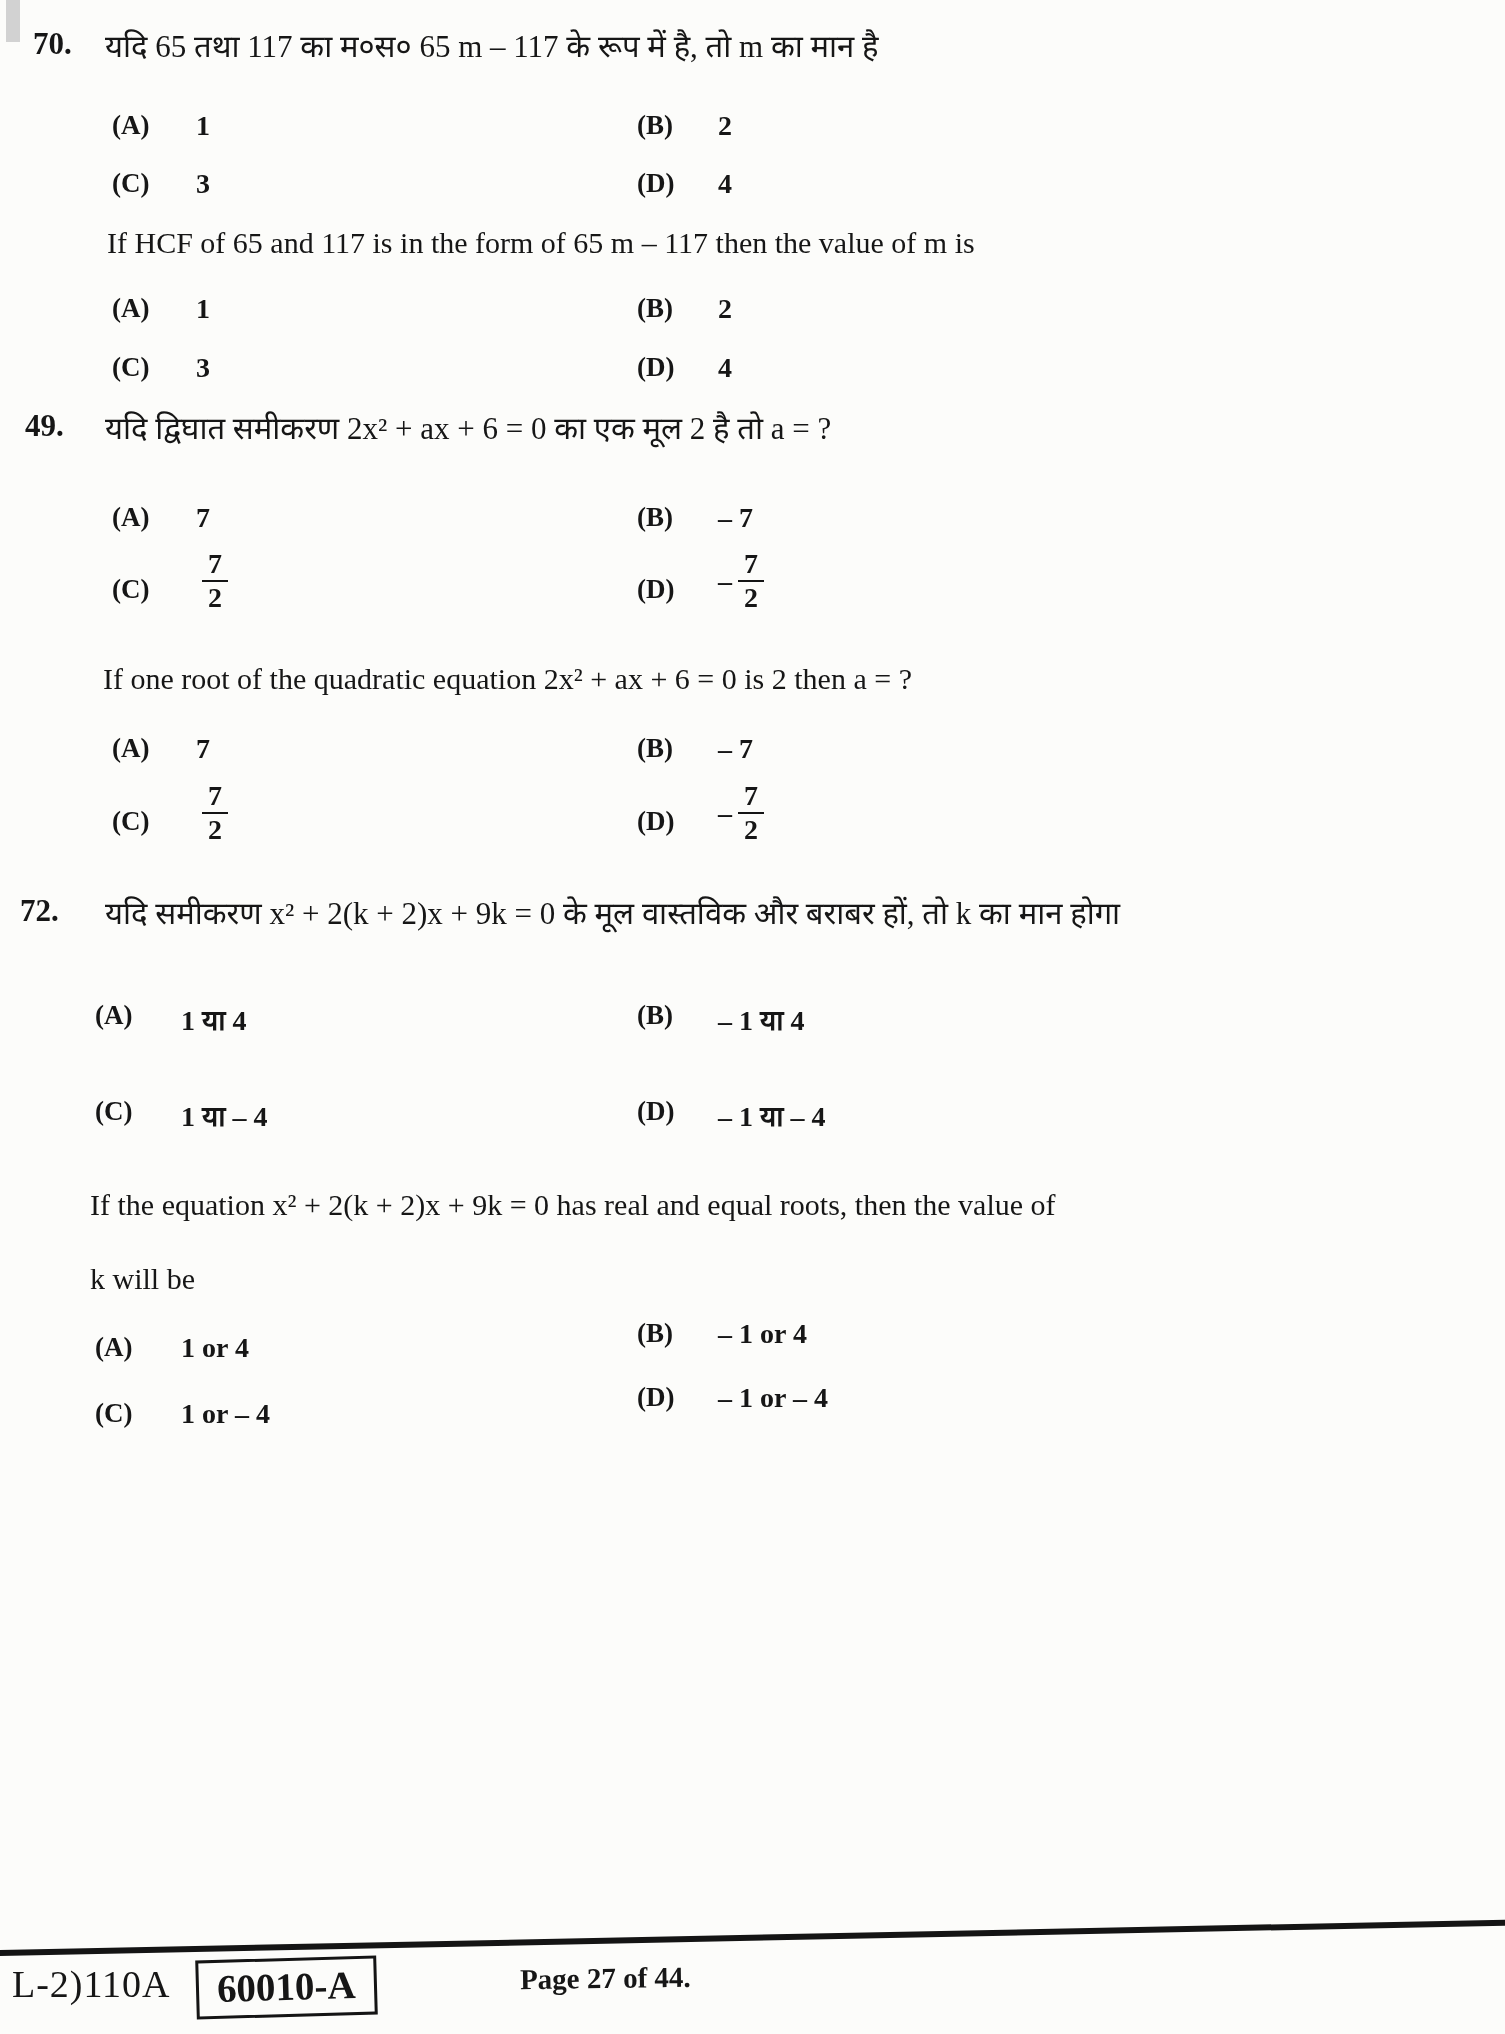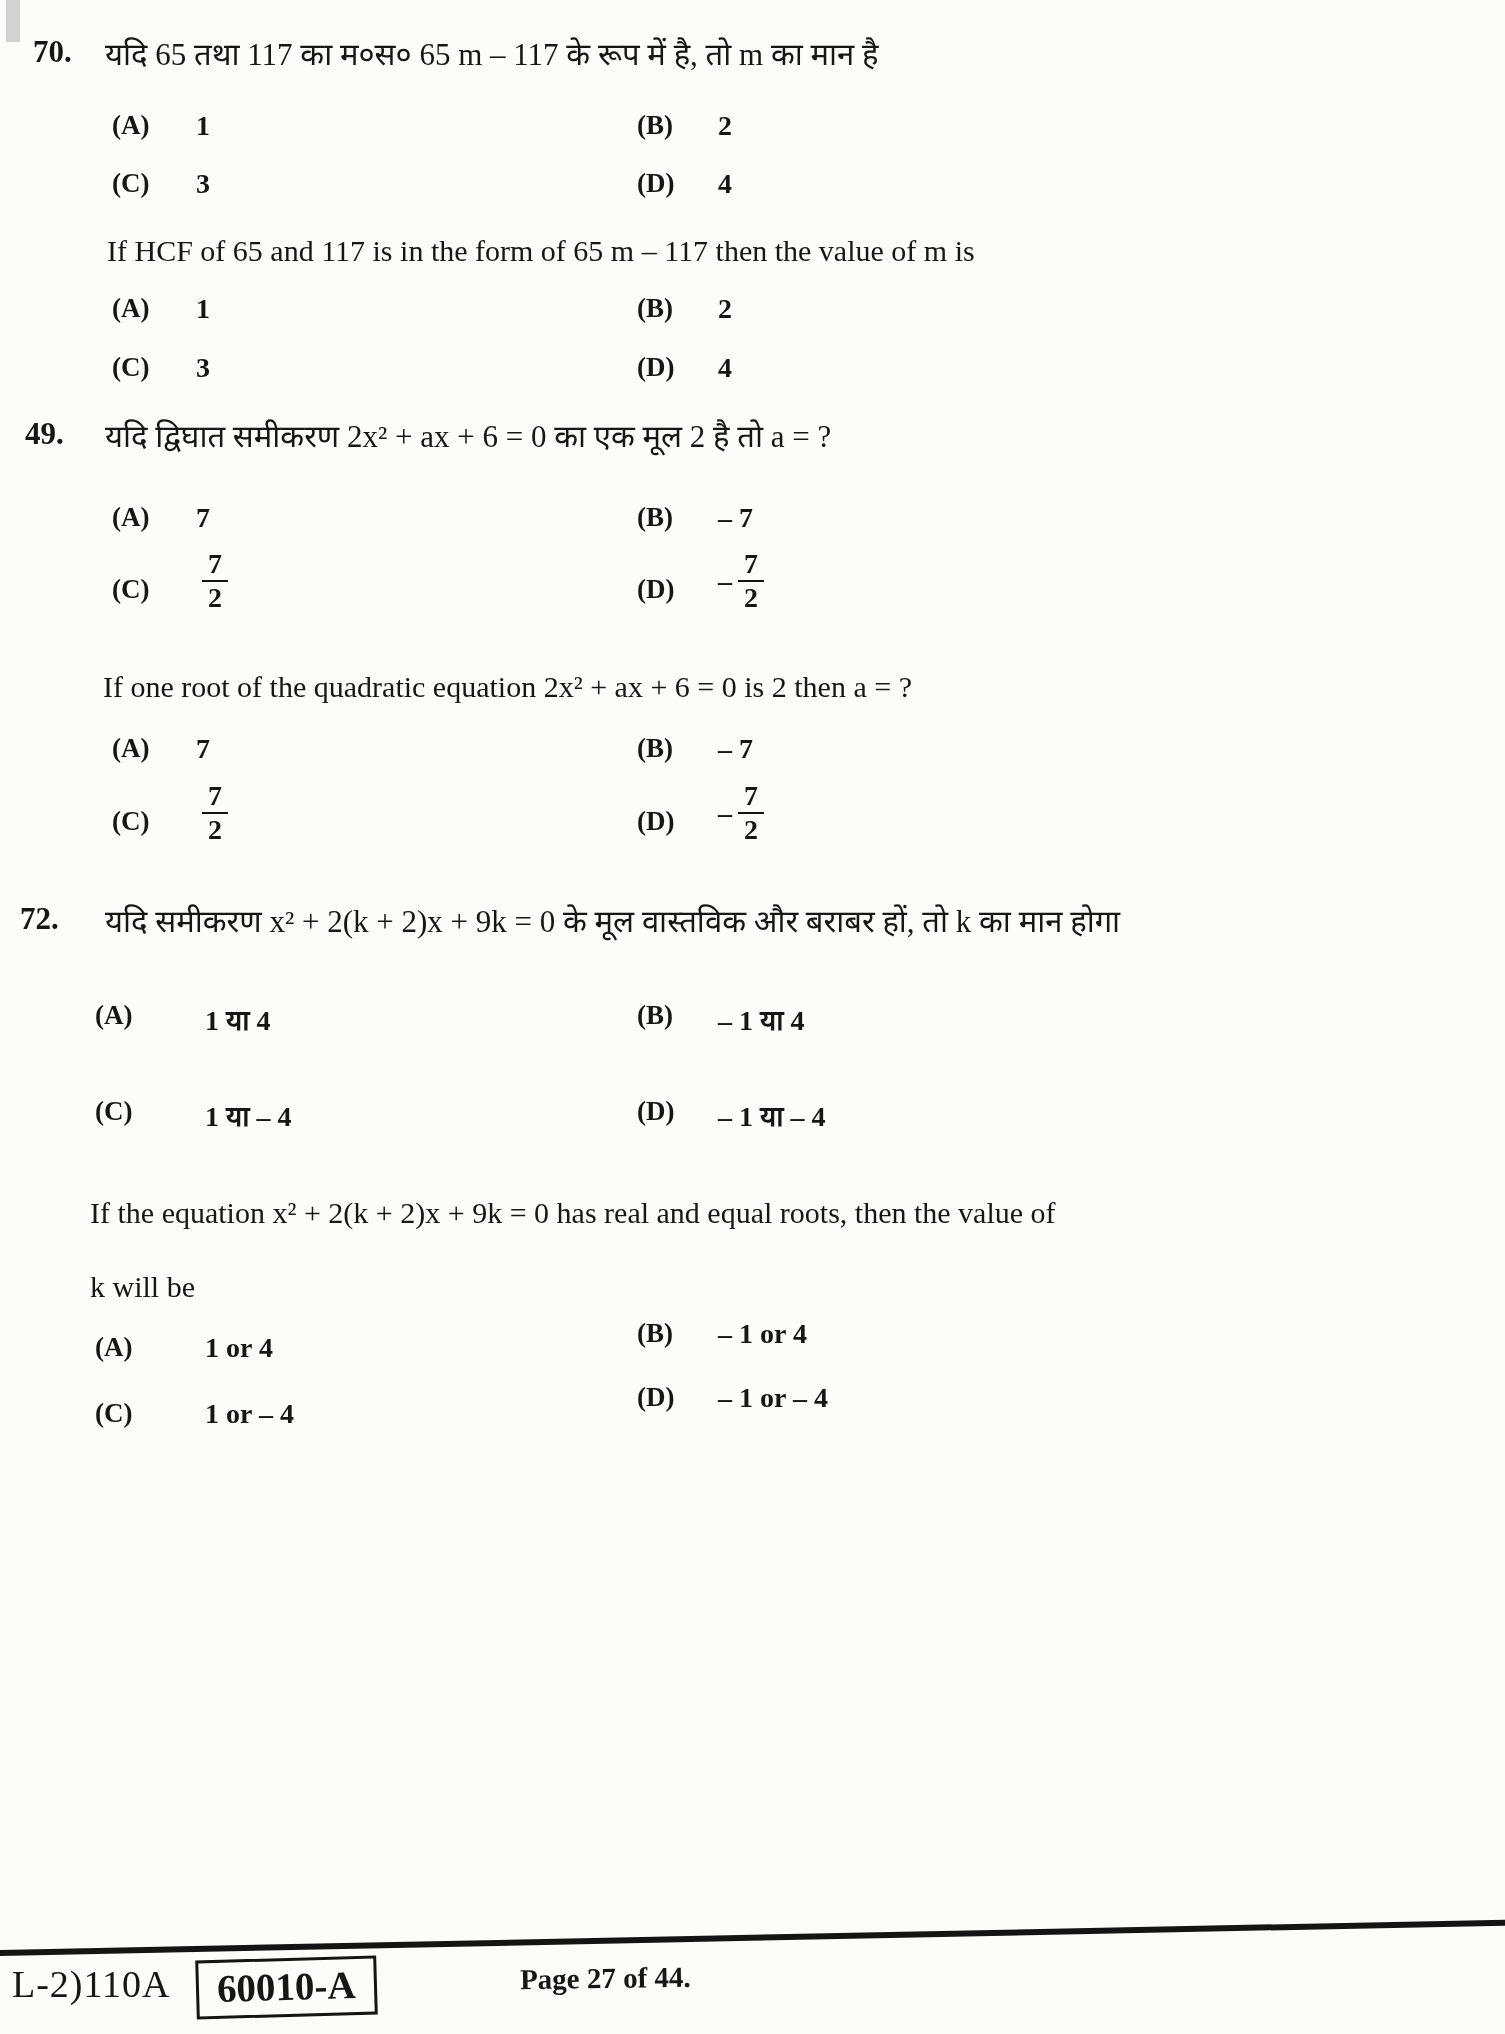--- a/index.html
+++ b/index.html
@@ -1,31 +1,31 @@
 <!DOCTYPE html>
 <html><head>
 <meta charset="utf-8">
 <style>
   html,body{margin:0;padding:0;}
   body{
     width:1505px;height:2034px;position:relative;overflow:hidden;
     background:#fcfcfa;color:#161616;
     font-family:"Liberation Serif","DejaVu Serif",serif;
   }
-  .abs{position:absolute;white-space:nowrap;margin-top:8px;}
+  .abs{position:absolute;white-space:nowrap;}
   .qnum{font-weight:bold;font-size:31px;}
   .qtext{font-weight:normal;font-size:31px;}
   .entext{font-weight:normal;font-size:30px;}
   .entext-light{font-weight:normal;font-size:30px;}
   .row{position:absolute;left:0;width:100%;height:44px;}
   .opt-label{position:absolute;font-weight:bold;font-size:27px;}
   .opt-val{position:absolute;font-weight:bold;font-size:28px;}
   .lblL{left:112px;}  .valL{left:196px;}
   .lblR{left:637px;}  .valR{left:718px;}
-  .q72 .lblL{left:95px;} .q72 .valL{left:181px;margin-left:24px;}
+  .q72 .lblL{left:95px;} .q72 .valL{left:181px;}
   .frow .opt-label{top:26px;}
   .raise14{top:-14px !important;}
   .raise16{top:-16px !important;}
   .frac-wrap{display:flex;align-items:center;}
   .fsign{font-weight:bold;font-size:28px;margin-right:6px;}
   .frac{display:inline-block;text-align:center;font-weight:bold;font-size:28px;line-height:1.15;}
   .frac .num{display:block;padding:0 6px;}
   .frac .den{display:block;border-top:2.5px solid #141414;padding:0 6px;}
   .footer-line{position:absolute;top:1950px;left:-6px;width:1530px;height:6px;background:#141414;transform:rotate(-1.15deg);transform-origin:left center;}
   .footer-code{position:absolute;top:1962px;left:12px;font-weight:normal;font-size:38px;letter-spacing:1px;}

